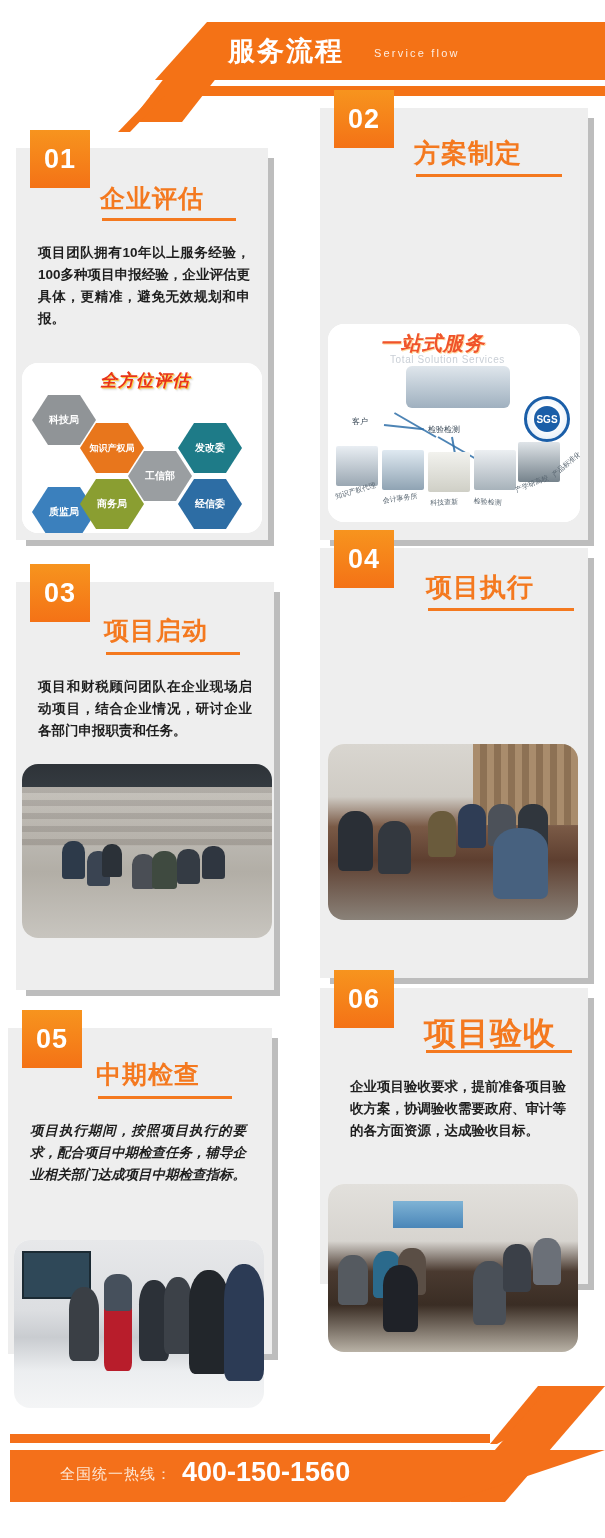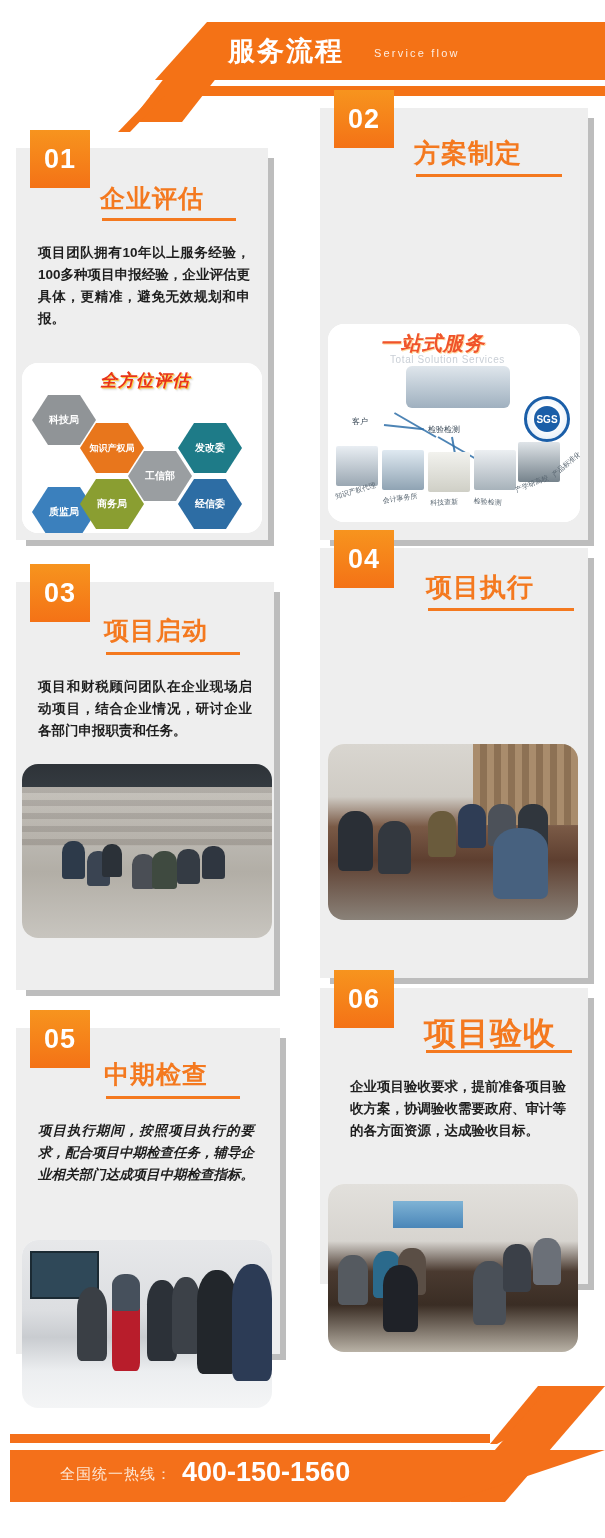--- a/index.html
+++ b/index.html
@@ -122,21 +122,21 @@
   #card03 .card-media { left: 6px; top: 182px; width: 250px; height: 174px; }
 
   
   #card04 { left: 320px; top: 548px; width: 268px; height: 430px; }
   #card04 .card-title { left: 106px; top: 22px; font-size: 26px; }
   #card04 .title-rule { left: 108px; top: 60px; width: 146px; }
   #card04 .card-body { left: 30px; top: 86px; width: 218px; }
   #card04 .card-media { left: 8px; top: 196px; width: 250px; height: 176px; }
 
   
-  #card05 { left: 16px; top: 1028px; width: 264px; height: 326px; }
+  #card05 { left: 8px; top: 1028px; width: 264px; height: 326px; }
   #card05 .card-title { left: 88px; top: 30px; }
   #card05 .title-rule { left: 90px; top: 68px; width: 134px; }
   #card05 .card-body { left: 22px; top: 92px; width: 216px; font-style: italic; }
   #card05 .card-media { left: 6px; top: 212px; width: 250px; height: 168px; }
 
   
   #card06 { left: 320px; top: 988px; width: 268px; height: 296px; }
   #card06 .card-title { left: 104px; top: 24px; font-size: 32px; }
   #card06 .title-rule { left: 106px; top: 62px; width: 146px; }
   #card06 .card-body { left: 30px; top: 88px; width: 216px; }

